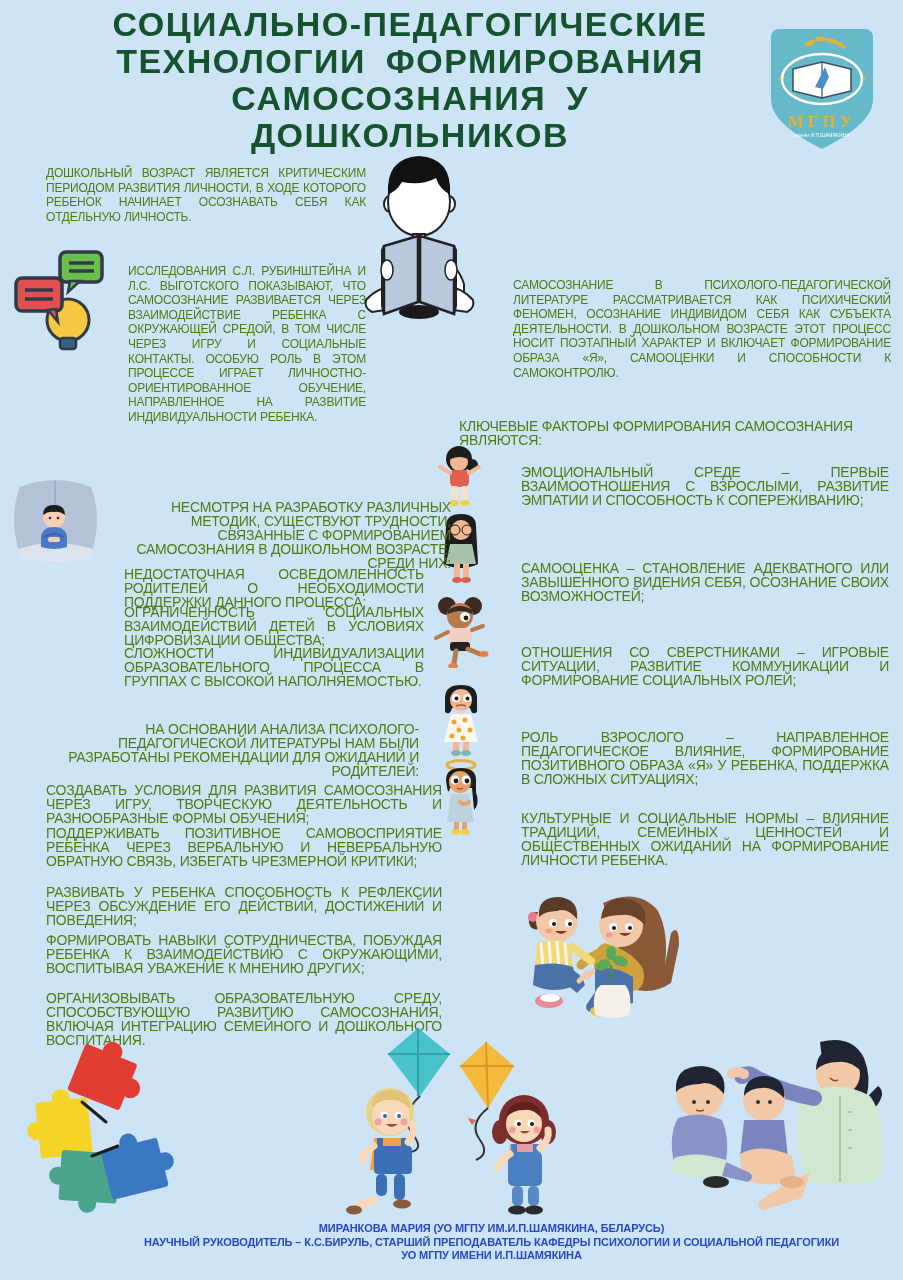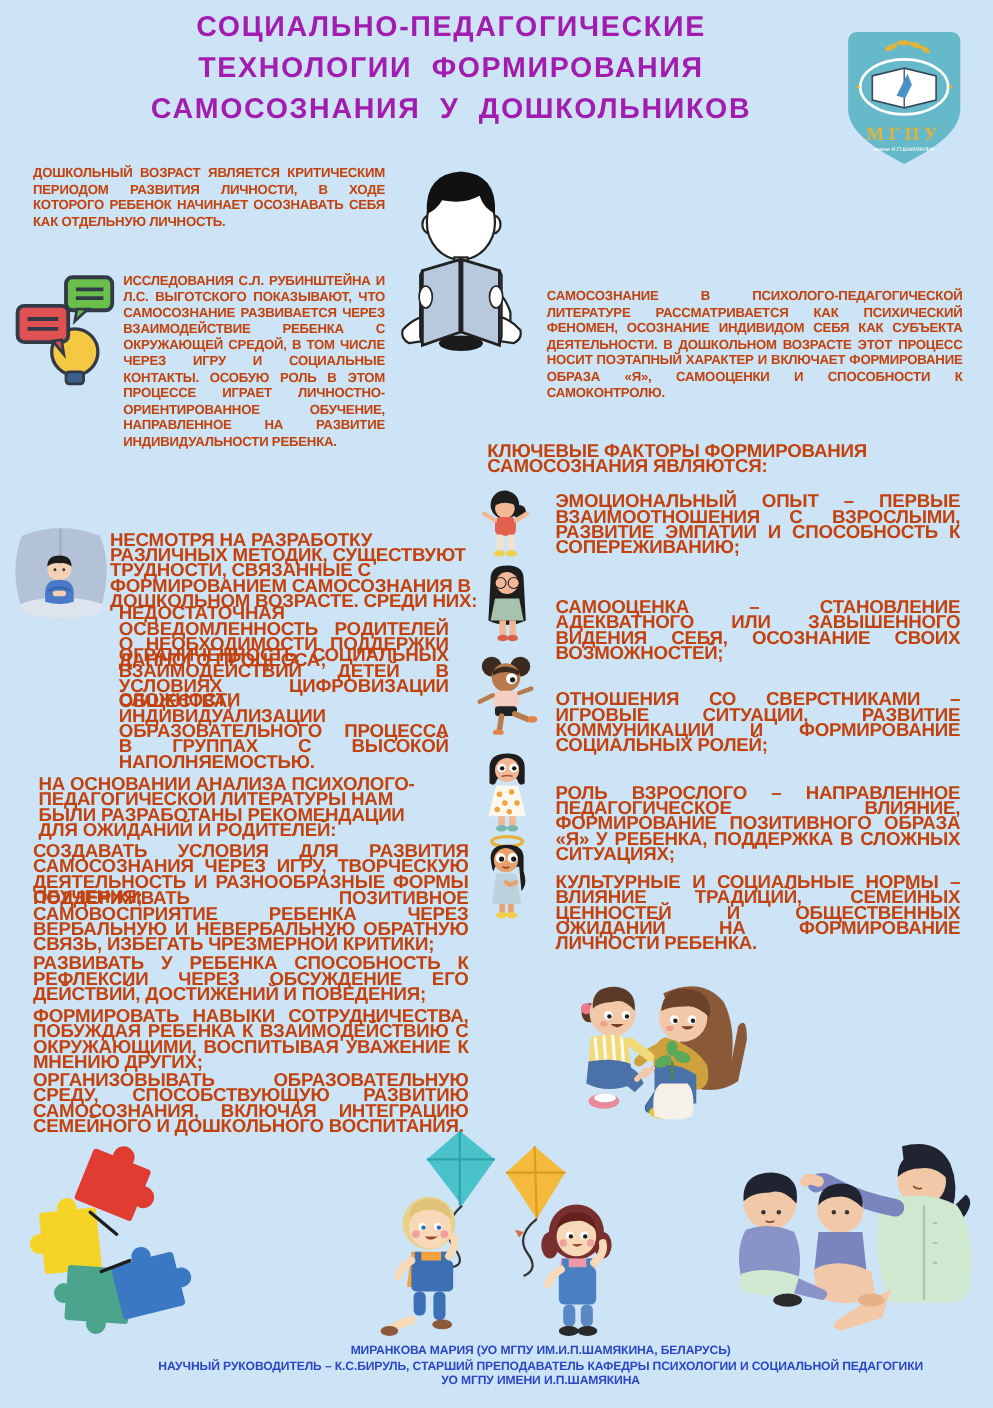--- a/index.html
+++ b/index.html
@@ -3,29 +3,29 @@
 <meta charset="utf-8">
 <style>
   html,body{margin:0;padding:0;}
   .poster{
     position:relative;width:903px;height:1280px;background:#cde4f7;
     font-family:"Liberation Sans",sans-serif;overflow:hidden;
   }
   .abs{position:absolute;}
   .title{
     left:85px;top:6px;width:650px;text-align:center;
-    color:#a21caf;font-weight:800;font-size:26px;line-height:37px;
+    color:#14532d;font-weight:800;font-size:34px;line-height:37px;
     letter-spacing:1.5px;word-spacing:9px;
   }
   .txt{
-    color:#c2410c;font-weight:700;font-size:12px;line-height:14.6px;
-    text-align:justify;letter-spacing:-0.2px;margin:0;
+    color:#4d7c0f;font-weight:400;font-size:12px;line-height:14.6px;
+    text-align:justify;letter-spacing:-0.2px;margin:16px;
   }
-  .txt-sm{font-size:17px;line-height:14px;}
-  .center{text-align:left;}
+  .txt-sm{font-size:14px;line-height:14px;}
+  .center{text-align:right;}
   .credits{
     left:0;top:1222px;width:903px;text-align:center;color:#2a46c4;
     font-weight:700;font-size:11px;line-height:13.5px;letter-spacing:-0.1px;padding-left:40px;
   }
   svg{display:block;}
 </style>
 </head>
 <body>
 
 <div class="poster">
@@ -108,21 +108,21 @@
       <path d="M19,12 Q27,6 36,12 L36,16 Q27,12 19,16 Z" fill="#1d1d1d"></path>
       <rect x="18" y="27" width="19" height="17" rx="5" fill="#e2604f"></rect>
       <path d="M18,30 L8,24" stroke="#f2b896" stroke-width="4" stroke-linecap="round"></path>
       <path d="M37,30 L47,24" stroke="#f2b896" stroke-width="4" stroke-linecap="round"></path>
       <rect x="19" y="43" width="7" height="14" rx="3" fill="#efe2d3"></rect>
       <rect x="29" y="43" width="7" height="14" rx="3" fill="#efe2d3"></rect>
       <ellipse cx="22" cy="60" rx="5" ry="3" fill="#f0d04a"></ellipse>
       <ellipse cx="33" cy="60" rx="5" ry="3" fill="#f0d04a"></ellipse>
     </svg>
   </div>
-  <p class="abs txt txt-sm" style="left:505px;top:449px;width:368px;">ЭМОЦИОНАЛЬНЫЙ ОПЫТ – ПЕРВЫЕ ВЗАИМООТНОШЕНИЯ С ВЗРОСЛЫМИ, РАЗВИТИЕ ЭМПАТИИ И СПОСОБНОСТЬ К СОПЕРЕЖИВАНИЮ;</p>
+  <p class="abs txt txt-sm" style="left:505px;top:449px;width:368px;">ЭМОЦИОНАЛЬНЫЙ СРЕДЕ – ПЕРВЫЕ ВЗАИМООТНОШЕНИЯ С ВЗРОСЛЫМИ, РАЗВИТИЕ ЭМПАТИИ И СПОСОБНОСТЬ К СОПЕРЕЖИВАНИЮ;</p>
 
   <div class="abs" style="left:432px;top:512px;width:58px;height:76px;">
     <svg width="58" height="76" viewBox="0 0 58 76">
       <path d="M14,14 Q14,2 29,2 Q44,2 44,14 L46,52 Q38,56 29,56 Q20,56 12,52 Z" fill="#1d1d1d"></path>
       <circle cx="29" cy="18" r="10" fill="#f2b896"></circle>
       <circle cx="23" cy="18" r="5" fill="#f2b896" stroke="#1d1d1d" stroke-width="1"></circle>
       <circle cx="35" cy="18" r="5" fill="#f2b896" stroke="#1d1d1d" stroke-width="1"></circle>
       <path d="M18,32 L40,32 L44,52 L14,52 Z" fill="#a8c3ad"></path>
       <rect x="22" y="52" width="6" height="14" fill="#f2b896"></rect>
       <rect x="31" y="52" width="6" height="14" fill="#f2b896"></rect>

